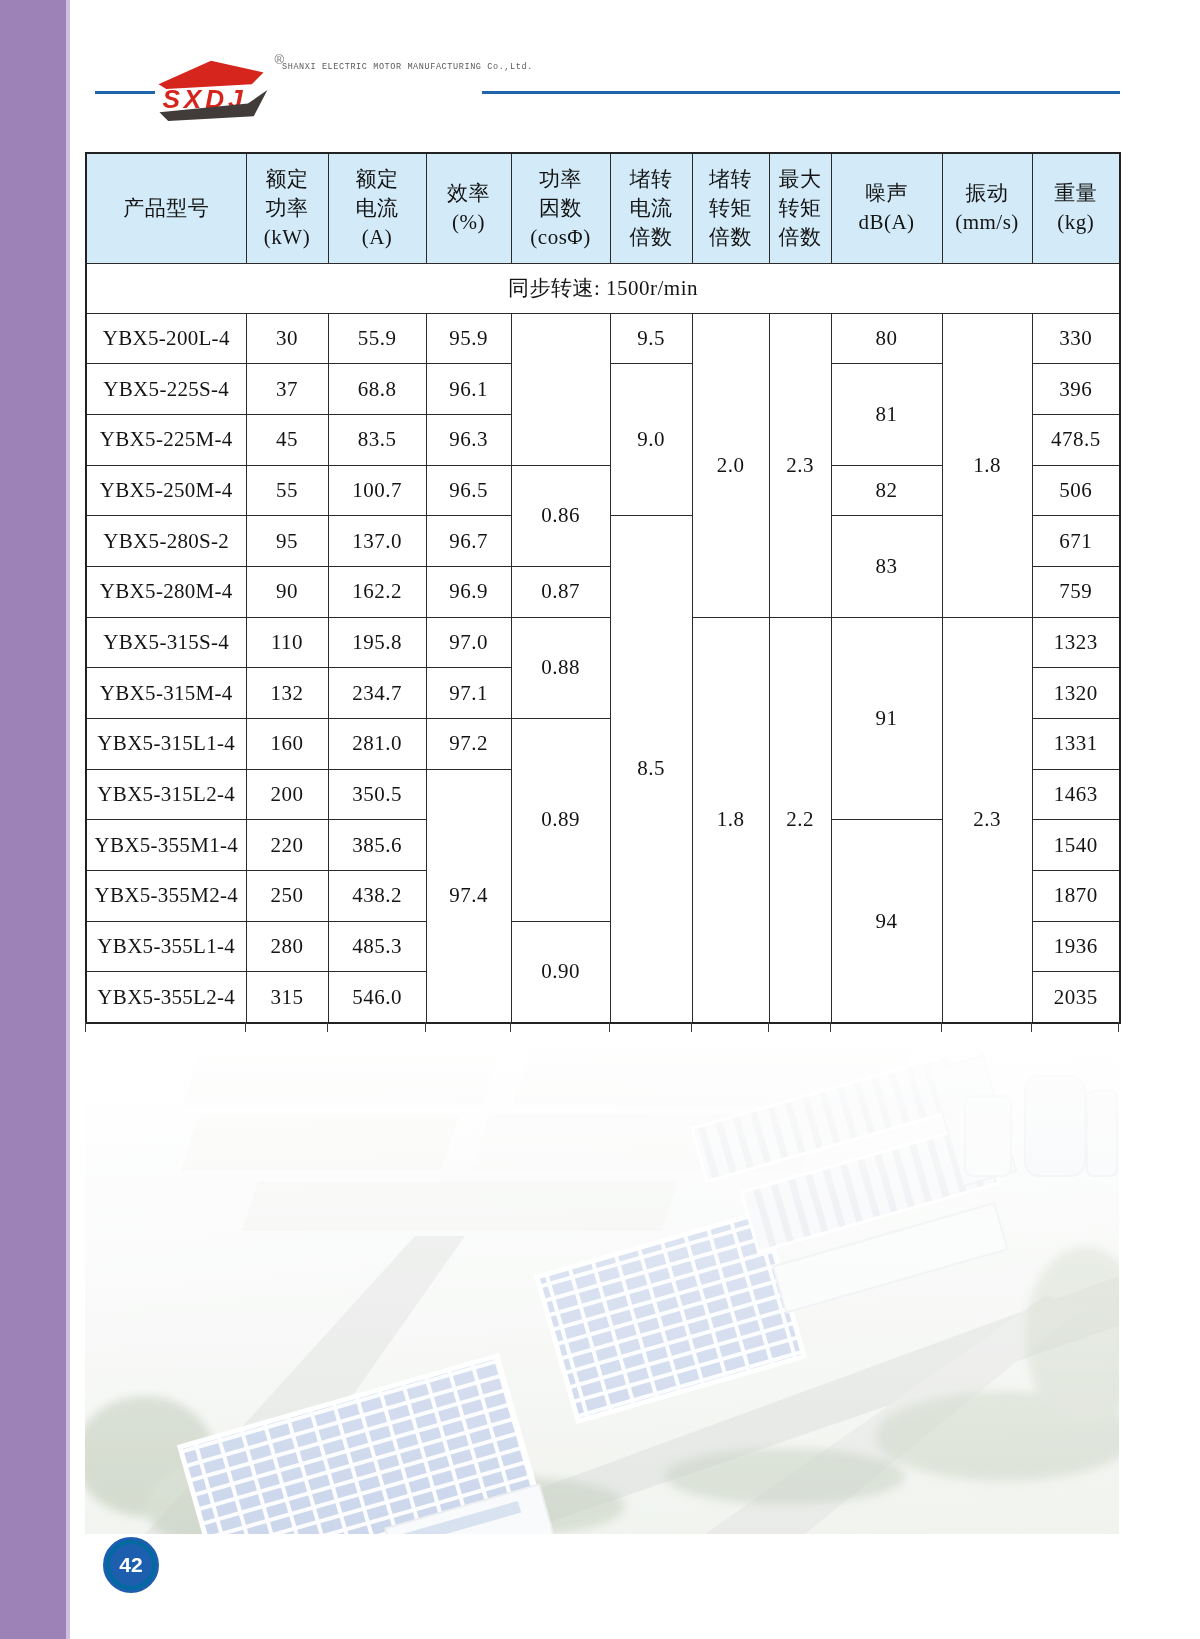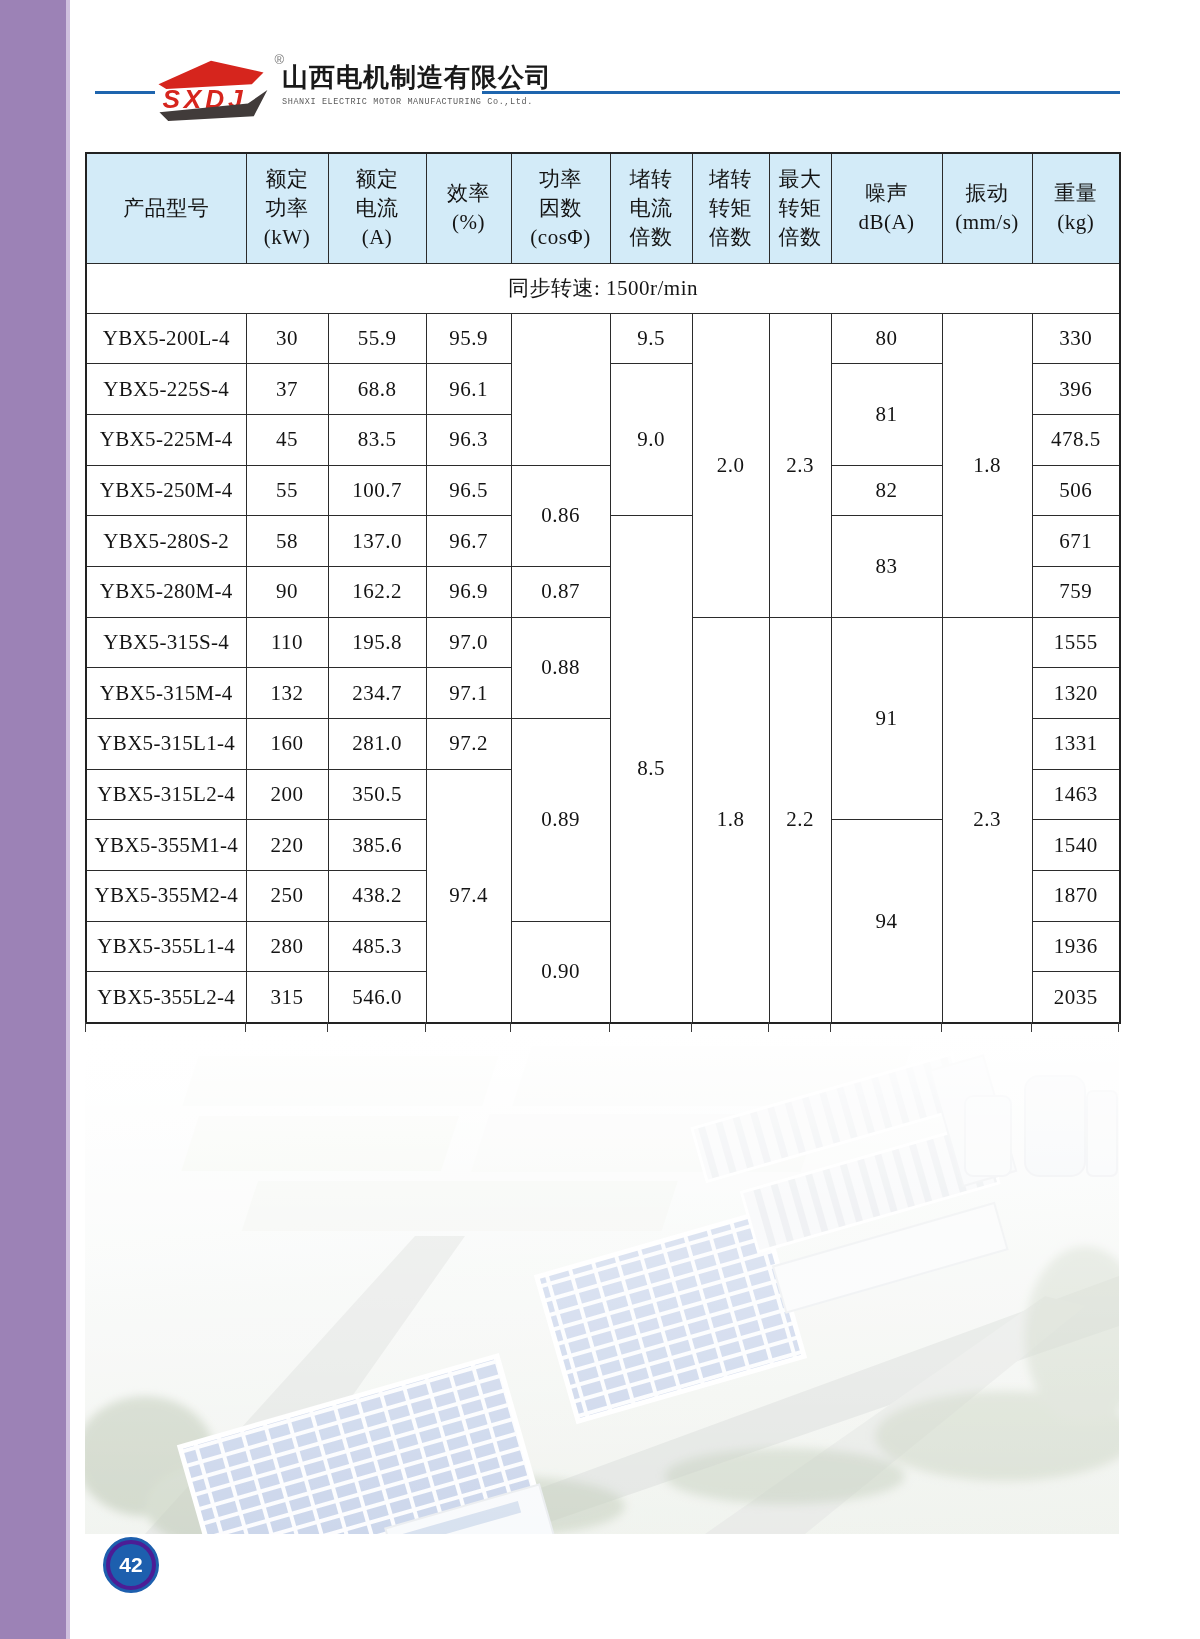--- a/index.html
+++ b/index.html
@@ -38,21 +38,21 @@
   .stub-row { position:absolute; left:13px; top:1022px; width:1034px; height:10px; }
   .stub-row i { position:absolute; top:0; width:1px; height:10px; background:#3a3a3a; }
 
   
   .factory { position:absolute; left:13px; top:1036px; width:1034px; height:498px; overflow:hidden;
              background:linear-gradient(175deg,#ffffff 0%,#f6f8f7 35%,#eef1ec 70%,#e9ede6 100%); }
   .factory svg { width:100%; height:100%; display:block; }
 
   
   .page-badge { position:absolute; left:31px; top:1537px; width:56px; height:56px; border-radius:50%;
-                border:3px solid #1d5fae; display:flex; align-items:center; justify-content:center; background:#4c1d95; }
+                border:3px solid #1d5fae; display:flex; align-items:center; justify-content:center; background:#0369a1; }
   .page-badge .inner { width:42px; height:42px; border-radius:50%; background:#1d5fae; color:#ffffff;
                 display:flex; align-items:center; justify-content:center;
                 font-family:"Liberation Sans",sans-serif; font-weight:bold; font-size:21px; }
 </style>
 </head>
 <body>
 
 <div class="canvas">
 
   <div class="sidebar">
@@ -67,21 +67,20 @@
     <div class="logo-wrap">
       <svg class="logo-svg" viewBox="0 0 120 72">
         <polygon points="6,31 60,7 114,19 102,31 14,36" fill="#d6251d"></polygon>
         <text x="10" y="56" font-family="Liberation Sans, sans-serif" font-style="italic" font-weight="bold" font-size="27" fill="#d6251d" letter-spacing="4">SXDJ</text>
         <polygon points="7,60 98,51 118,37 104,64 16,69" fill="#413b3a"></polygon>
       </svg>
       <span class="reg-mark">®</span>
     </div>
 
     <div class="company">
-      <div class="company-cn">山西电机制造有限公司</div>
       <div class="company-en">SHANXI ELECTRIC MOTOR MANUFACTURING Co.,Ltd.</div>
     </div>
 
     <table class="spec-table" id="specTable">
         <colgroup>
           <col style="width: 160px;">
           <col style="width: 82px;">
           <col style="width: 98px;">
           <col style="width: 85px;">
           <col style="width: 99px;">
@@ -182,21 +181,21 @@
             <td rowspan="1" class="model-cell">YBX5-250M-4</td>
             <td rowspan="1">55</td>
             <td rowspan="1">100.7</td>
             <td rowspan="1">96.5</td>
             <td rowspan="2">0.86</td>
             <td rowspan="1">82</td>
             <td rowspan="1">506</td>
           </tr>
           <tr style="height: 50.7px;">
             <td rowspan="1" class="model-cell">YBX5-280S-2</td>
-            <td rowspan="1">58</td>
+            <td rowspan="1">95</td>
             <td rowspan="1">137.0</td>
             <td rowspan="1">96.7</td>
             <td rowspan="10">8.5</td>
             <td rowspan="2">83</td>
             <td rowspan="1">671</td>
           </tr>
           <tr style="height: 50.7px;">
             <td rowspan="1" class="model-cell">YBX5-280M-4</td>
             <td rowspan="1">90</td>
             <td rowspan="1">162.2</td>
@@ -207,21 +206,21 @@
           <tr style="height: 50.7px;">
             <td rowspan="1" class="model-cell">YBX5-315S-4</td>
             <td rowspan="1">110</td>
             <td rowspan="1">195.8</td>
             <td rowspan="1">97.0</td>
             <td rowspan="2">0.88</td>
             <td rowspan="8">1.8</td>
             <td rowspan="8">2.2</td>
             <td rowspan="4">91</td>
             <td rowspan="8">2.3</td>
-            <td rowspan="1">1555</td>
+            <td rowspan="1">1323</td>
           </tr>
           <tr style="height: 50.7px;">
             <td rowspan="1" class="model-cell">YBX5-315M-4</td>
             <td rowspan="1">132</td>
             <td rowspan="1">234.7</td>
             <td rowspan="1">97.1</td>
             <td rowspan="1">1320</td>
           </tr>
           <tr style="height: 50.7px;">
             <td rowspan="1" class="model-cell">YBX5-315L1-4</td>

